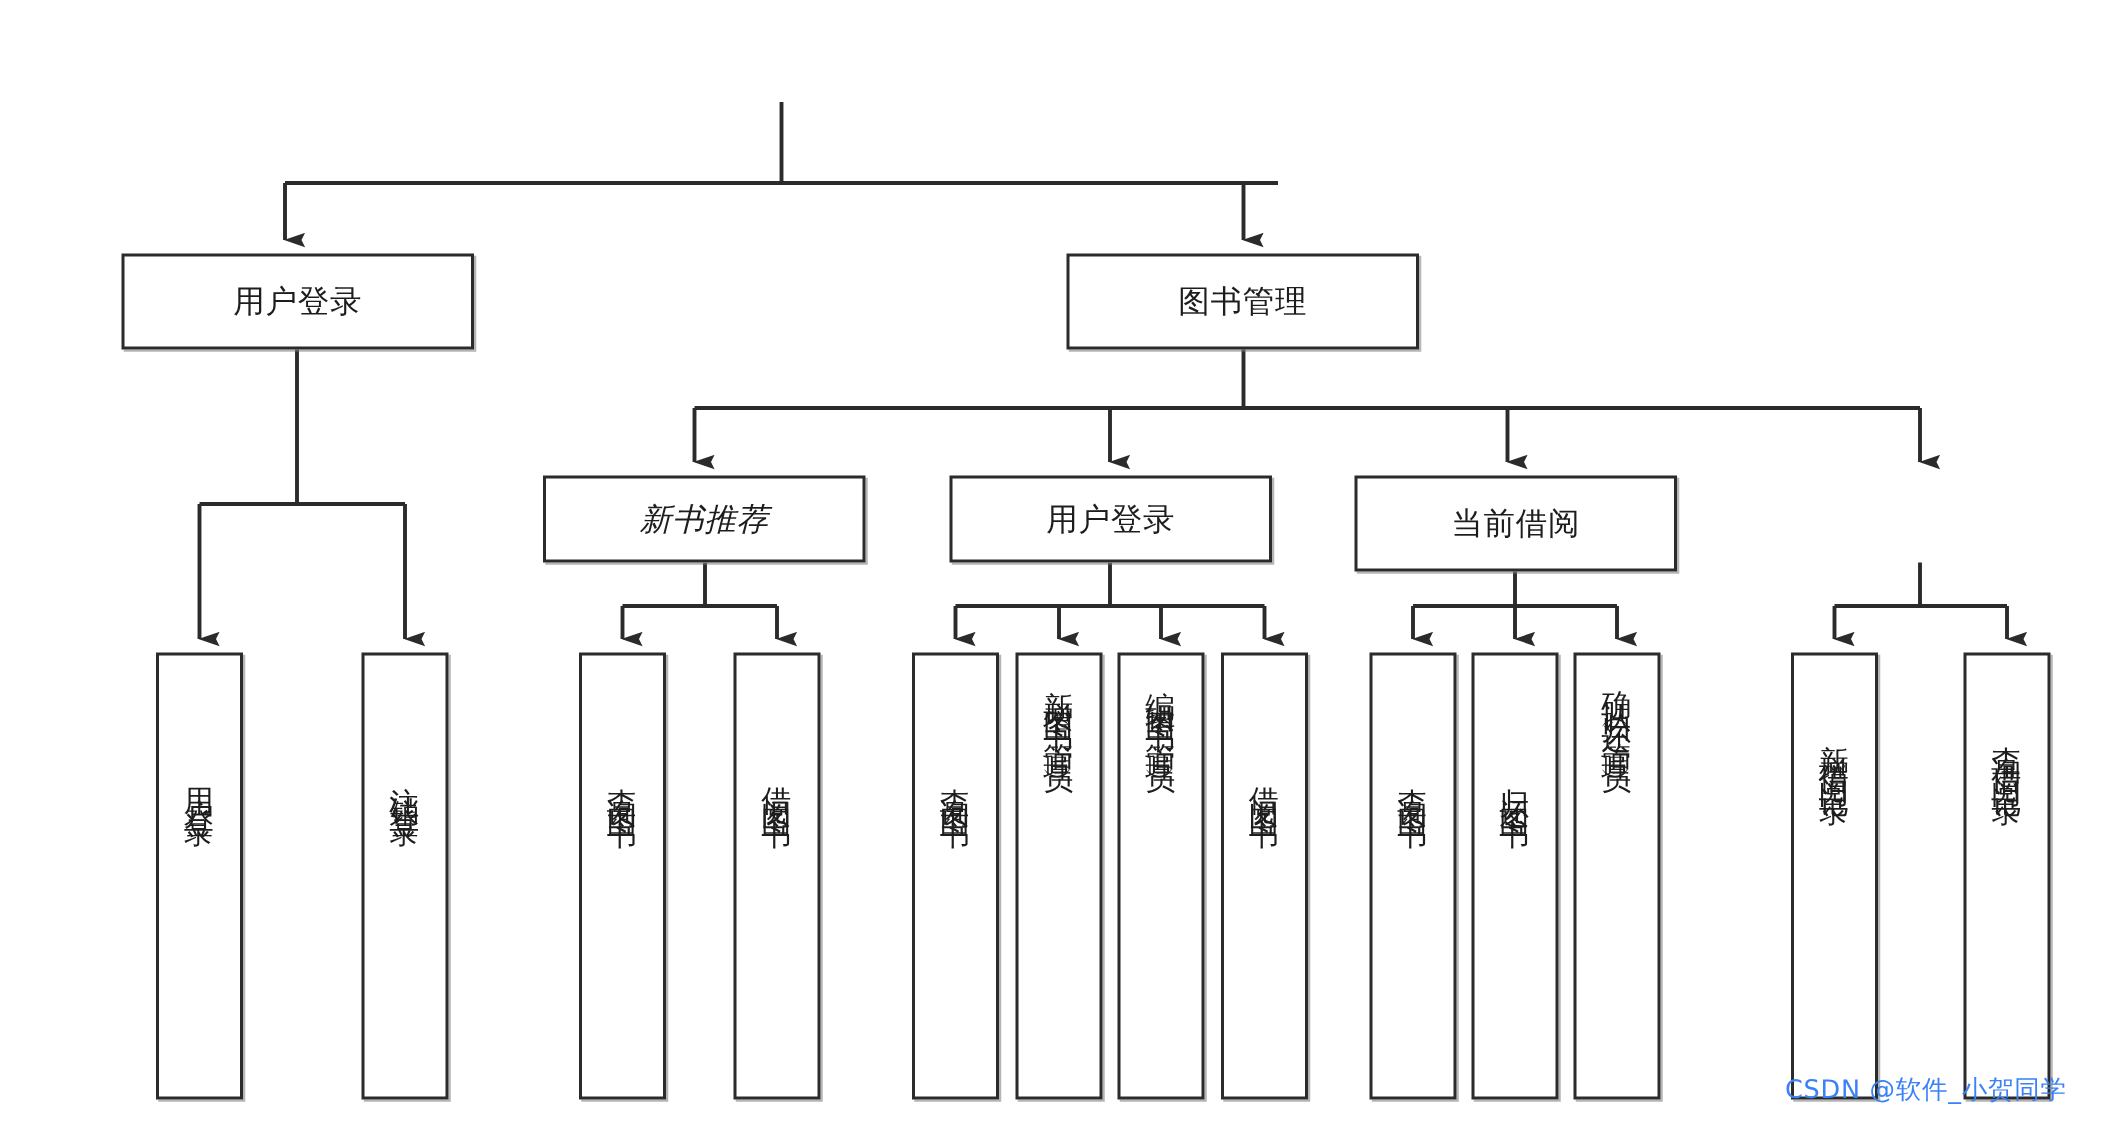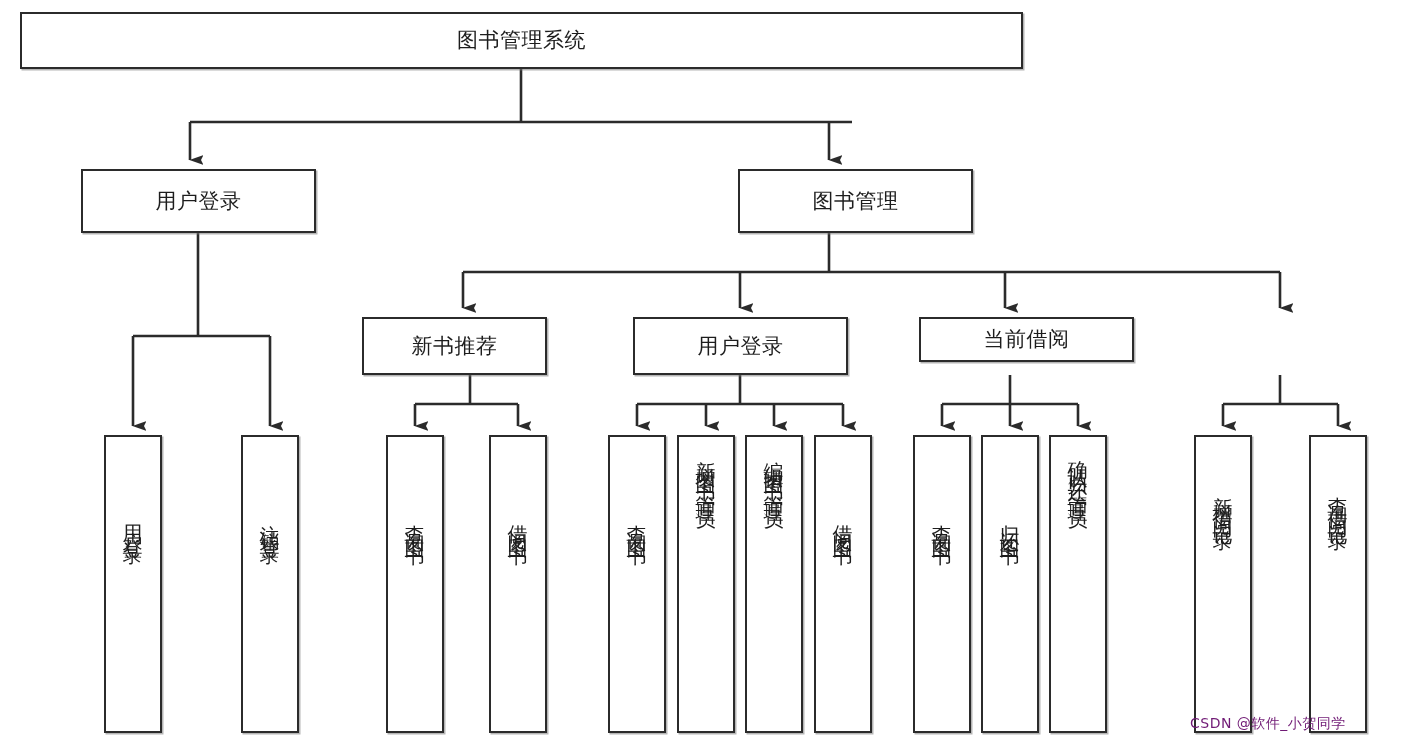--- a/index.html
+++ b/index.html
@@ -53,22 +53,22 @@
     text-orientation: upright;
     -webkit-writing-mode: vertical-rl;
     font-size: 20px;
     letter-spacing: 7px;
     line-height: 1;
     white-space: nowrap;
     margin-top: 0;
   }
   .watermark {
     position: absolute;
-    font-size: 14px;
-    color: #701a75;
+    font-size: 17px;
+    color: #3b82f6;
     white-space: nowrap;
     z-index: 3;
     letter-spacing: 0.5px;
   }
 </style>
 </head>
 <body>
 
 <div id="canvas">
 
@@ -115,38 +115,35 @@
       <path d="M 1010 404 L 1010 426" marker-end="url(#arrow)"></path>
       <path d="M 1078 404 L 1078 426" marker-end="url(#arrow)"></path>
 
       <path d="M 1280 375 L 1280 404"></path>
       <path d="M 1223 404 L 1338 404"></path>
       <path d="M 1223 404 L 1223 426" marker-end="url(#arrow)"></path>
       <path d="M 1338 404 L 1338 426" marker-end="url(#arrow)"></path>
     </g>
   </svg>
 
-  <div class="node" style="left:20px; top:12px; width:1003px; height:57px;">
-    <span class="label">图书管理系统</span>
-  </div>
 
   <div class="node" style="left:81px; top:169px; width:235px; height:64px;">
     <span class="label">用户登录</span>
   </div>
-  <div class="node" style="left:711px; top:169px; width:235px; height:64px;margin-left:27px;">
+  <div class="node" style="left:711px; top:169px; width:235px; height:64px;">
     <span class="label">图书管理</span>
   </div>
 
-  <div class="node" style="left:362px; top:317px; width:185px; height:58px;">
+  <div class="node" style="left:362px; top:317px; width:215px; height:58px;font-style:italic;">
     <span class="label">新书推荐</span>
   </div>
   <div class="node" style="left:633px; top:317px; width:215px; height:58px;">
     <span class="label">用户登录</span>
   </div>
-  <div class="node" style="left:903px; top:317px; width:215px; height:45px;margin-left:16px;">
+  <div class="node" style="left:903px; top:317px; width:215px; height:64px;">
     <span class="label">当前借阅</span>
   </div>
 
   <div class="node vert" style="left:104px; top:435px; width:58px; height:298px; padding-top:72px;">
     <span class="label">用户登录</span>
   </div>
   <div class="node vert" style="left:241px; top:435px; width:58px; height:298px; padding-top:72px;">
     <span class="label">注销登录</span>
   </div>
 

